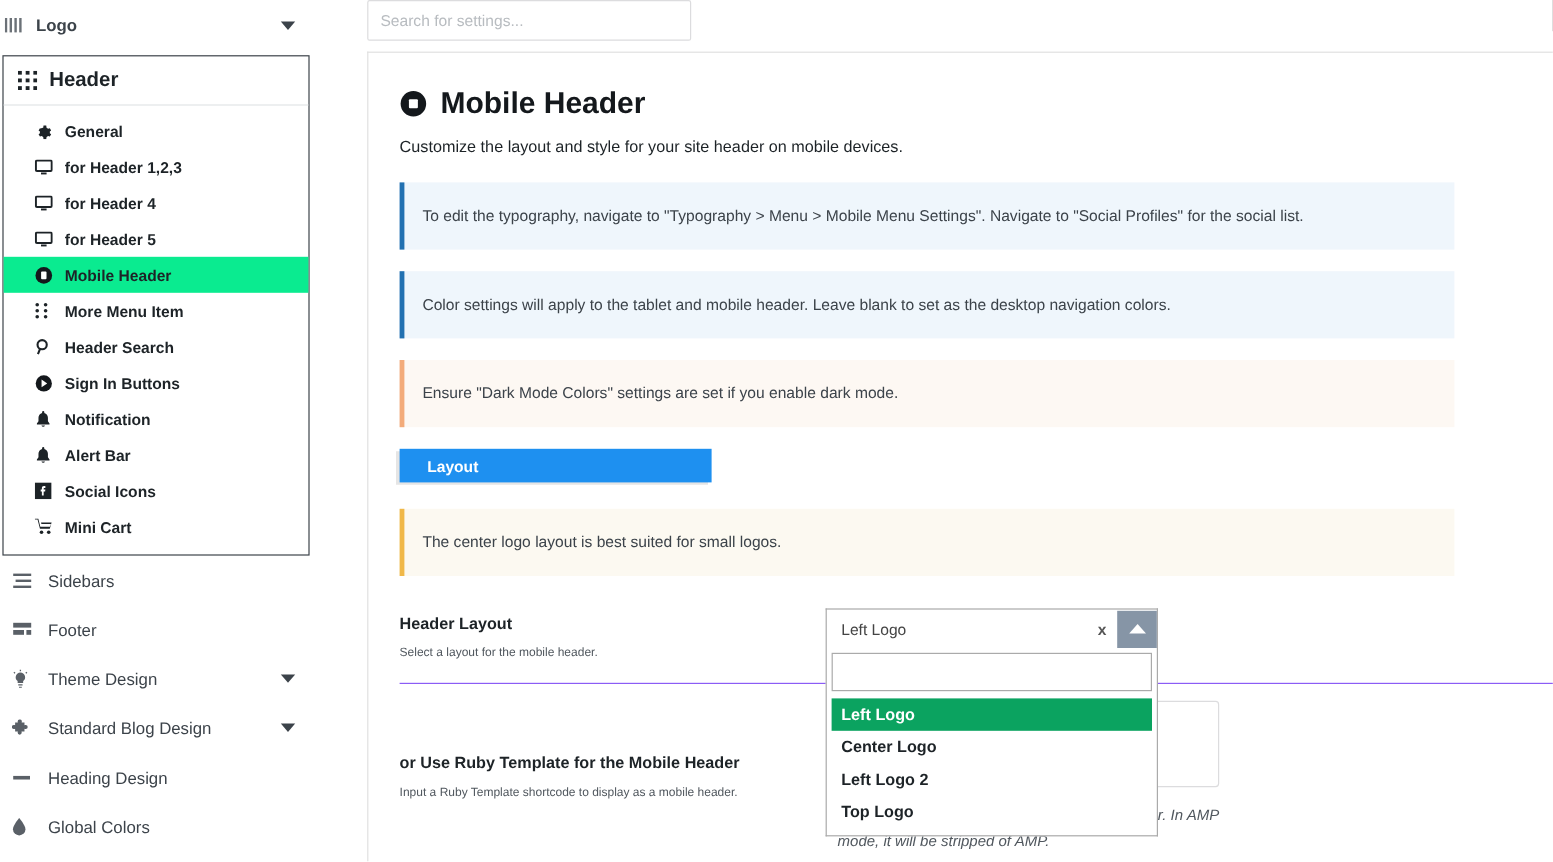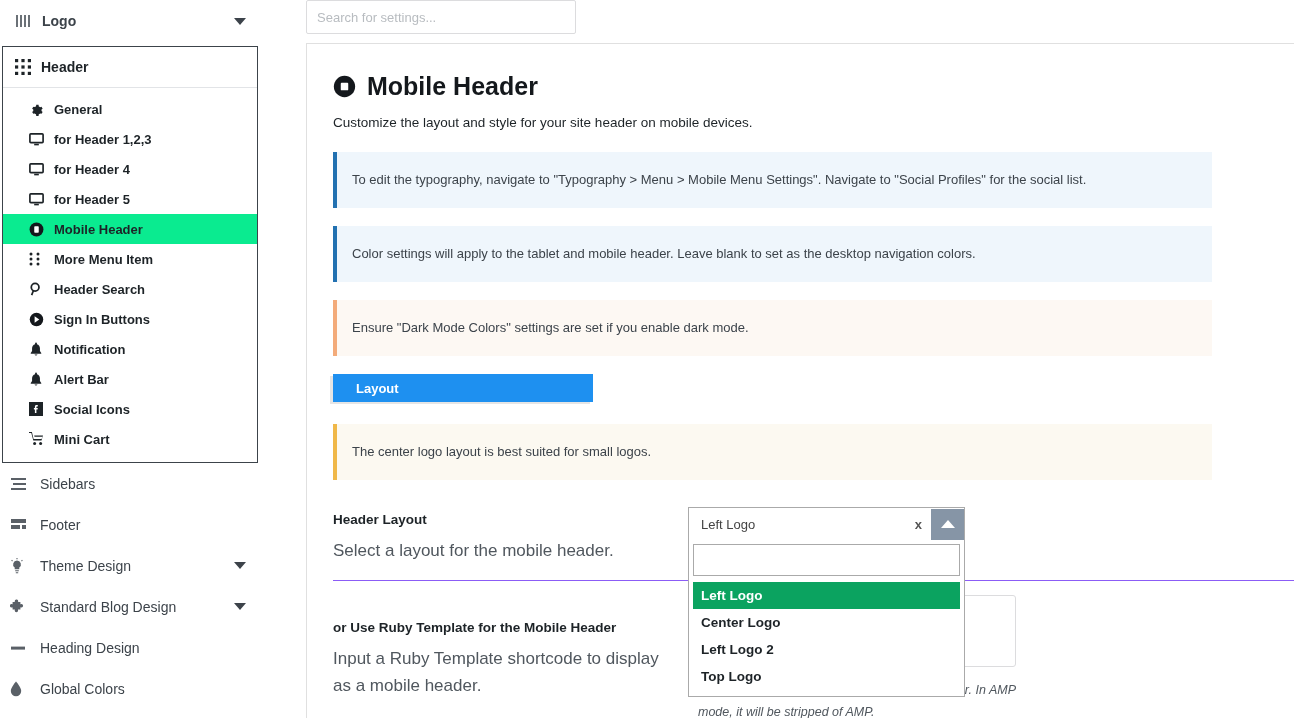--- a/index.html
+++ b/index.html
@@ -23,21 +23,21 @@
 
   
   .sidebar {
     position: absolute; left: 0; top: 0;
     width: 260px; height: 718px;
     background: #fff;
     overflow: hidden;
   }
   .side-top {
     display: flex; align-items: center;
-    height: 42px; padding: 0 14px 0 16px;
+    height: 42px; padding: 0 14px 0 4px;
   }
   .side-top .ico { margin-right: 9px; display:flex; align-items:center; }
   .side-top .lbl {
     font-weight: bold; font-size: 14px; color: #3c434a; flex: 1;
   }
   .caret {
     width:0;height:0;border-left:6px solid transparent;border-right:6px solid transparent;
     border-top:7px solid #3c434a;
   }
 
@@ -45,21 +45,21 @@
     margin: 4px 2px 0 2px;
     border: 1px solid #3c434a;
     background: #fff;
   }
   .panel-head {
     display:flex; align-items:center;
     height: 41px; padding-left: 12px;
     border-bottom: 1px solid #e2e4e7;
   }
   .panel-head .ico { margin-right: 10px; display:flex; align-items:center;}
-  .panel-head .lbl { font-weight: bold; font-size: 14px; color:#1d2327; }
+  .panel-head .lbl { font-weight: bold; font-size: 17px; color:#1d2327; }
 
   .panel-list { padding: 6px 0 8px 0; }
   .nav-item {
     display: flex; align-items: center;
     height: 30px; padding-left: 26px;
     font-size: 13px; font-weight: bold; color: #1d2327;
     cursor: pointer;
   }
   .nav-item .ico { width: 18px; margin-right: 7px; display:flex; align-items:center; justify-content:flex-start;}
   .nav-item.active { background: #0aeb90; }
@@ -139,21 +139,21 @@
   }
 
   .field-row {
     display: flex; align-items: center;
     padding: 14px 0 16px 0;
     border-bottom: 1px solid #8b5cf6;
     width: 966px;
   }
   .field-label-col { width: 365px; padding-right: 18px; }
   .field-title { font-weight: bold; font-size: 13.5px; color:#1d2327; margin-bottom: 10px; }
-  .field-desc { font-size: 17px; color:#50575e; line-height: 1.6; }
+  .field-desc { font-size: 10px; color:#50575e; line-height: 1.6; }
   .field-ctrl-col { flex: 1; position: relative; }
 
   .textarea-box {
     width: 318px; height: 72px;
     border: 1px solid #dcdcde; border-radius: 3px;
     background:#fff; resize: none; outline:none;
     font-family: "Liberation Sans", sans-serif;
     font-size: 13px; padding: 6px 8px;
   }
   .field-hint {

